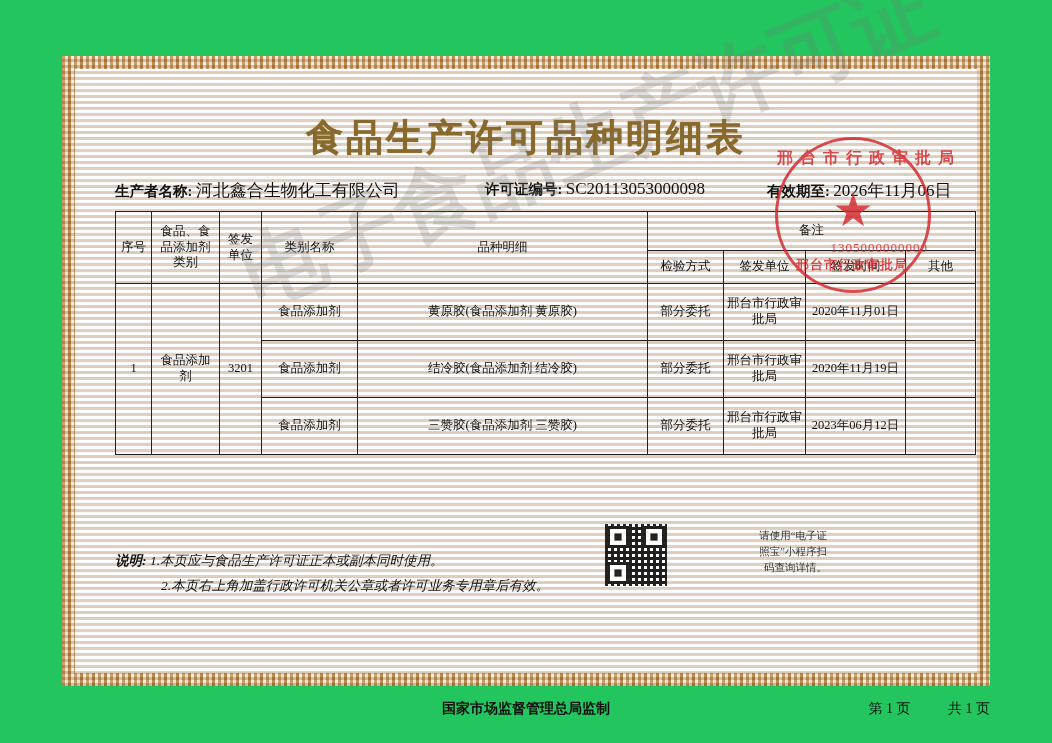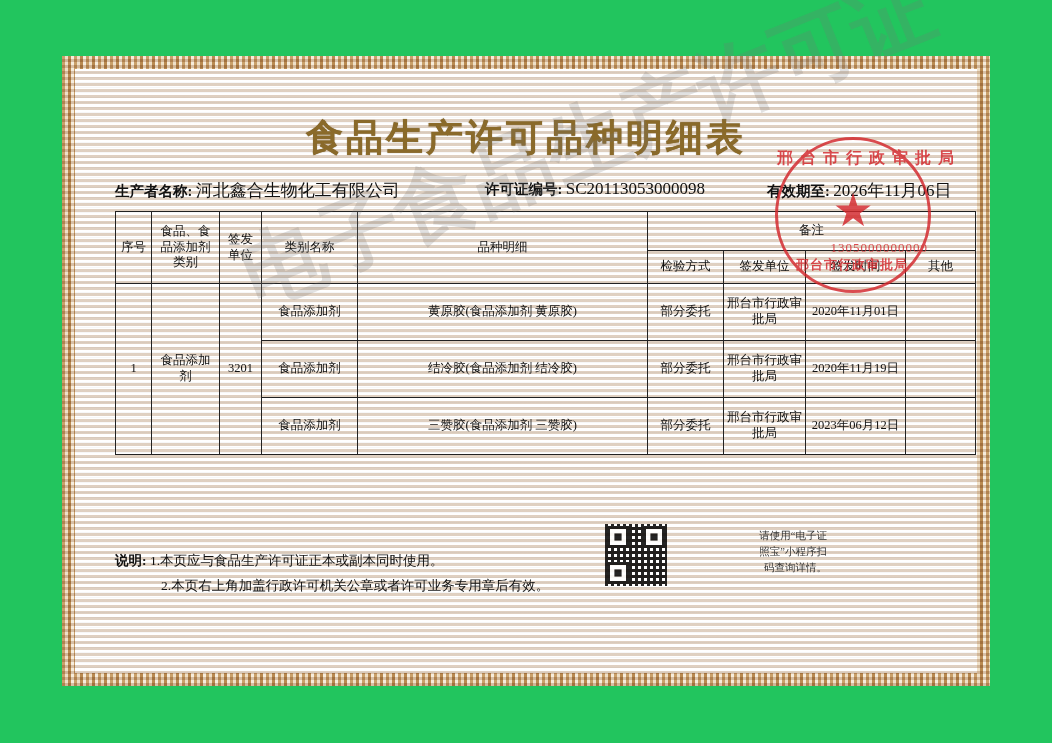--- a/index.html
+++ b/index.html
@@ -141,20 +141,21 @@
   .hdr-top td { height: 34px; }
   .hdr-bot td { height: 28px; }
 
   
   .notes {
     position: absolute;
     left: 40px;
     top: 480px;
     font-size: 13.5px;
     line-height: 1.85;
+    font-style: italic;
   }
   .notes .n-line { white-space: nowrap; }
   .notes .n-label { font-weight: bold; }
 
   
   .qr-wrap {
     position: absolute;
     left: 530px;
     top: 455px;
     width: 230px;
@@ -399,14 +400,21 @@
       <div class="seal">
         <div class="arc-top">邢台市行政审批局</div>
         <div class="star">★</div>
         <div class="code">1305000000000</div>
         <div class="arc-bottom">邢台市行政审批局</div>
       </div>
 
     </div>
   </div>
 
+  <div class="footer">
+    <div class="f-center">国家市场监督管理总局监制</div>
+    <div class="f-pages">
+      <span>第 1 页</span>
+      <span>共 1 页</span>
+    </div>
+  </div>
 
 </div>
 
 </body></html>

